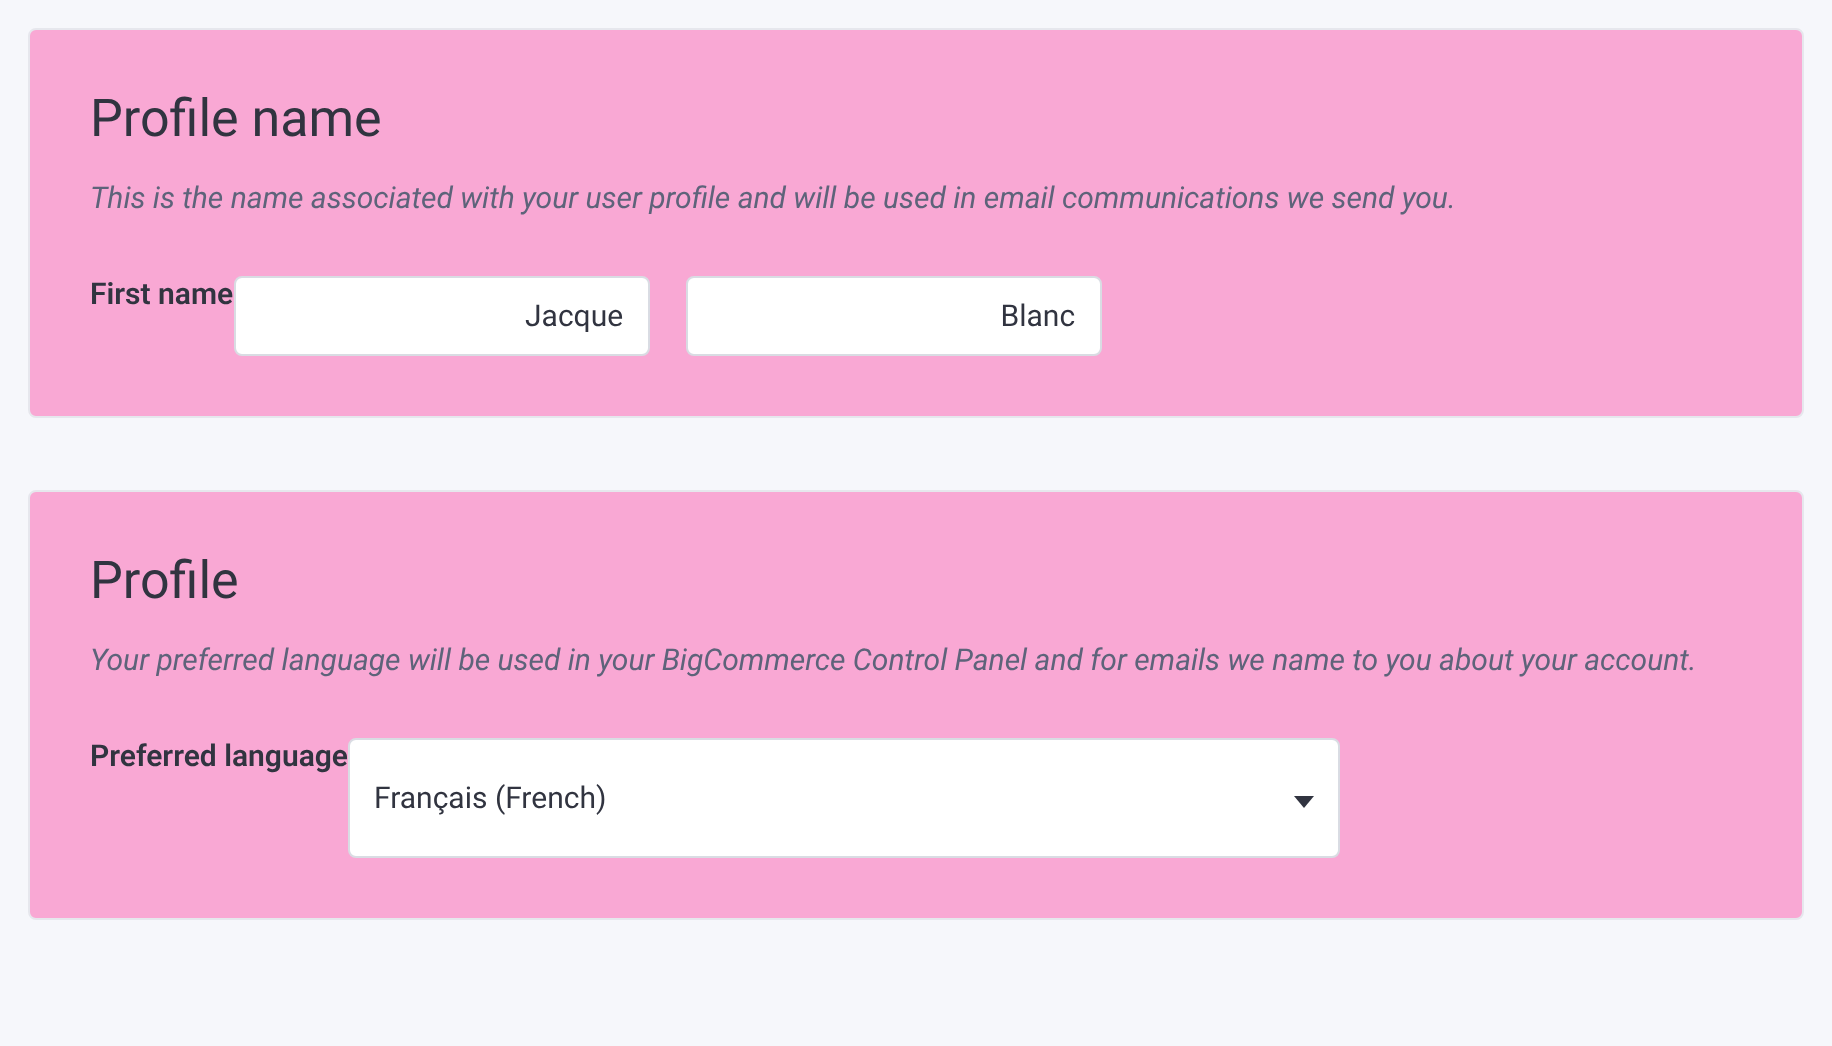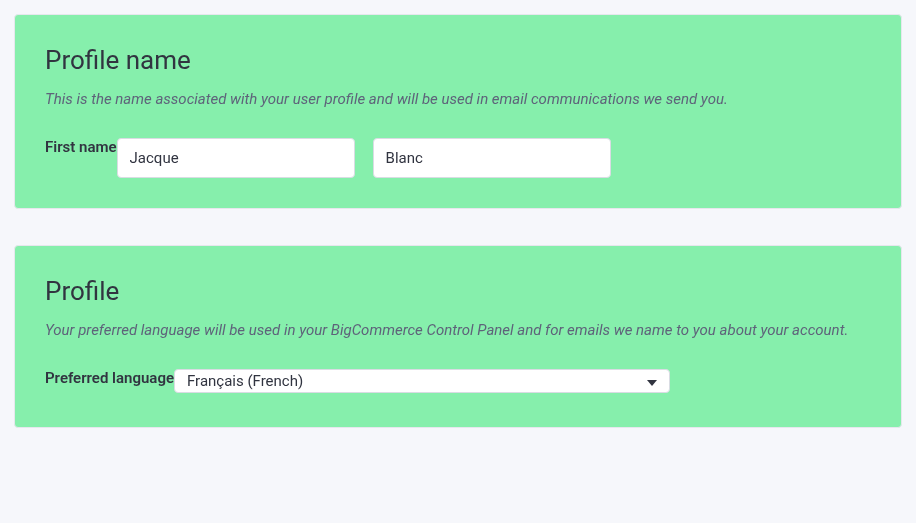--- a/index.html
+++ b/index.html
@@ -9,21 +9,21 @@
     }
     body {
       font-family: -apple-system, BlinkMacSystemFont, "Segoe UI", Roboto, "Helvetica Neue", Arial, sans-serif;
       background: #f6f7fb;
       width: 916px;
       height: 523px;
       overflow: hidden;
       padding: 0;
     }
     .panel {
-      background: #86efac;
+      background: #f9a8d4;
       border: 1px solid #e6e7ed;
       border-radius: 4px;
       margin: 14px 14px 0 14px;
       padding: 30px 30px 30px 30px;
     }
     .panel:first-of-type {
       margin-top: 14px;
     }
     .panel:last-of-type {
       margin-top: 36px;
@@ -54,32 +54,33 @@
       font-weight: 600;
       color: #313440;
       margin-bottom: 10px;
     }
     .text-input {
       border: 1px solid #d9dce3;
       border-radius: 4px;
       padding: 10px 12px;
       font-size: 15px;
       color: #313440;
-      width: 238px;
+      width: 208px;
       outline: none;
       font-family: inherit;
+      text-align: right;
     }
     .select-wrapper {
       position: relative;
       width: 496px;
     }
     .select-input {
       border: 1px solid #d9dce3;
       border-radius: 4px;
-      padding: 2px 12px;
+      padding: 20px 12px;
       font-size: 15px;
       color: #313440;
       width: 100%;
       outline: none;
       background: #ffffff;
       cursor: pointer;
       display: flex;
       align-items: center;
       justify-content: space-between;
       text-align: right;

